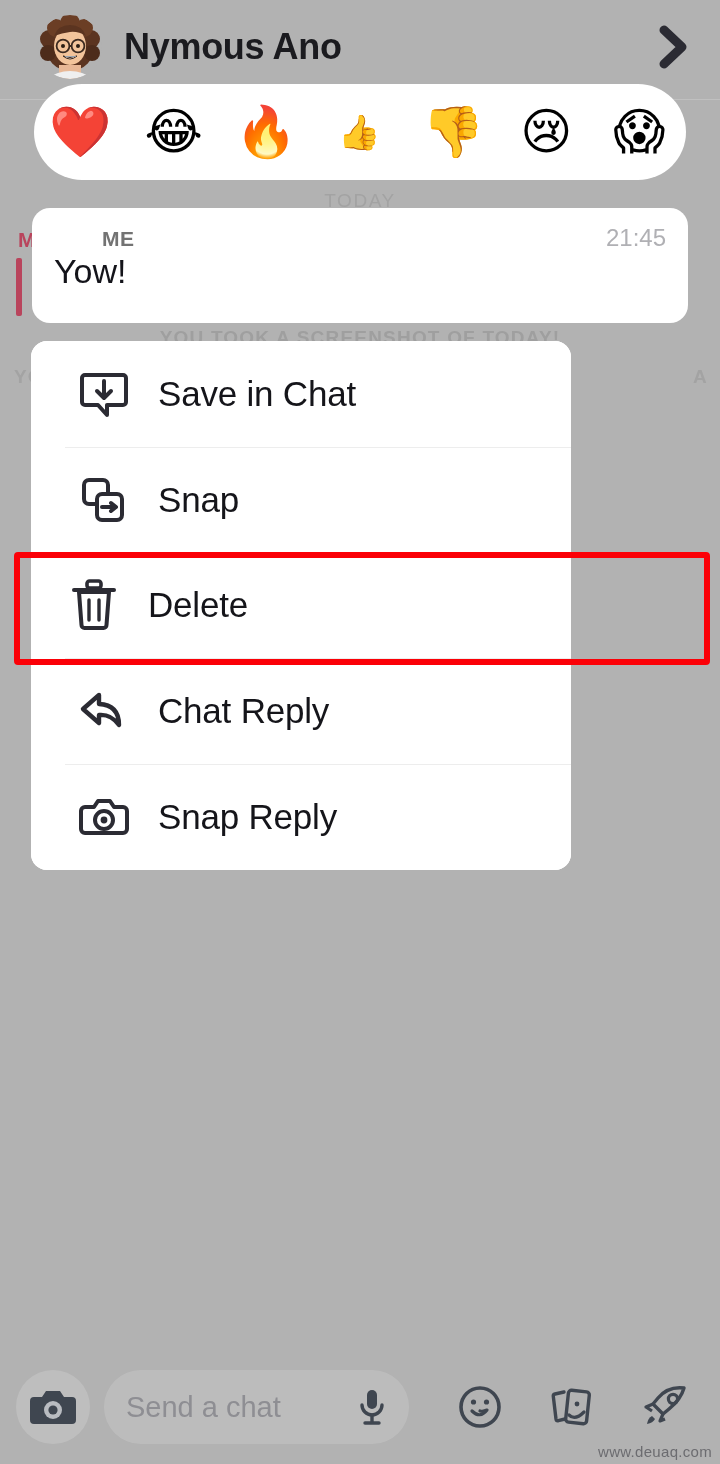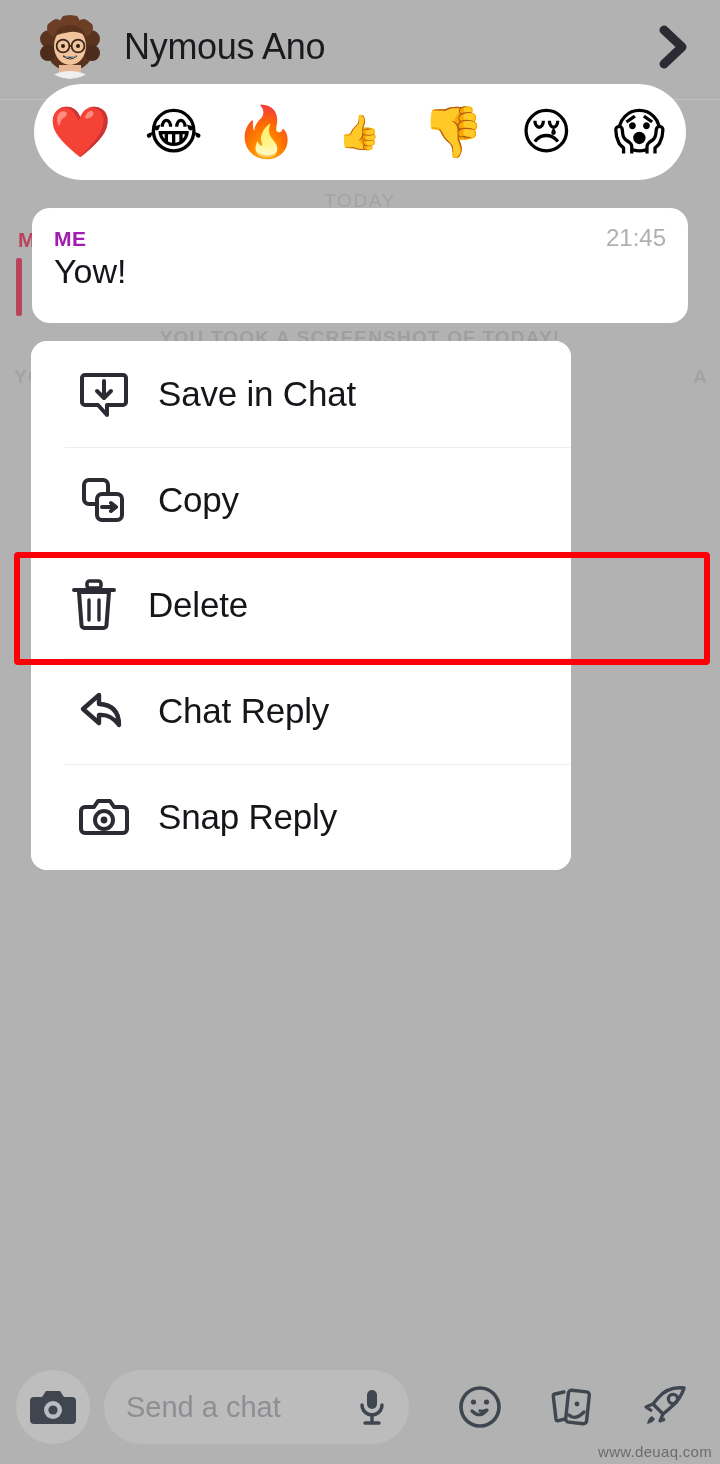--- a/index.html
+++ b/index.html
@@ -54,21 +54,21 @@
   
   .header {
     position:absolute; top:0; left:0; width:720px; height:100px;
     display:flex; align-items:center; padding:0 14px;
   }
   .avatar {
     width:64px; height:64px; border-radius:50%;
     overflow:hidden; flex:0 0 auto; margin-left:24px; margin-top:-6px;
   }
   .header-title {
-    margin-left:22px; font-size:36px; font-weight:400;
+    margin-left:22px; font-size:36px; font-weight:700;
     color:#1b1b1f; letter-spacing:-.3px; margin-top:-6px;
   }
   .header-chevron {
     margin-left:auto; margin-right:16px; margin-top:-6px;
     display:flex; align-items:center;
   }
 
   
   .emoji-bar {
     position:absolute; top:84px; left:34px;
@@ -87,21 +87,21 @@
   
   .msg-bubble {
     position:absolute; top:208px; left:32px;
     width:656px; height:115px;
     background:#ffffff; border-radius:18px;
     padding:16px 22px 0 22px;
     z-index:5;
   }
   .msg-head { display:flex; align-items:baseline; }
   .msg-sender {
-    font-size:21px; font-weight:700; color:#a21caf; letter-spacing:.6px;
+    font-size:21px; font-weight:700; color:#737373; letter-spacing:.6px;margin-left:48px;
   }
   .msg-time {
     margin-left:auto; font-size:24px; color:#b0b0b4; font-weight:400;
   }
   .msg-body {
     font-size:34px; color:#14141a; font-weight:400;
   }
 
   
   .ctx-menu {
@@ -273,21 +273,21 @@
 
     <div class="ctx-item">
       <span class="ctx-icon">
         <svg width="50" height="52" viewBox="0 0 50 52" aria-hidden="true">
           <rect x="5" y="6" width="24" height="24" rx="5" fill="none" stroke="#2b2b33" stroke-width="4"></rect>
           <rect x="18" y="20" width="25" height="26" rx="5" fill="#fff" stroke="#2b2b33" stroke-width="4"></rect>
           <line x1="23" y1="33" x2="36" y2="33" stroke="#2b2b33" stroke-width="4" stroke-linecap="round"></line>
           <polyline points="32,29 37,33 32,37" fill="none" stroke="#2b2b33" stroke-width="4" stroke-linecap="round" stroke-linejoin="round"></polyline>
         </svg>
       </span>
-      <span class="ctx-label">Copy</span>
+      <span class="ctx-label">Snap</span>
     </div>
 
     <div class="ctx-item highlight">
       <span class="ctx-icon">
         <svg width="50" height="56" viewBox="0 0 50 56" aria-hidden="true">
           <rect x="18" y="4" width="14" height="7" rx="2.5" fill="none" stroke="#2b2b33" stroke-width="3.6"></rect>
           <line x1="5" y1="13" x2="45" y2="13" stroke="#2b2b33" stroke-width="4" stroke-linecap="round"></line>
           <path d="M10 15 h30 l-2.5 33 a3 3 0 0 1 -3 3 h-19 a3 3 0 0 1 -3 -3z" fill="none" stroke="#2b2b33" stroke-width="4" stroke-linejoin="round"></path>
           <line x1="20" y1="23" x2="20" y2="43" stroke="#2b2b33" stroke-width="3.4" stroke-linecap="round"></line>
           <line x1="30" y1="23" x2="30" y2="43" stroke="#2b2b33" stroke-width="3.4" stroke-linecap="round"></line>

